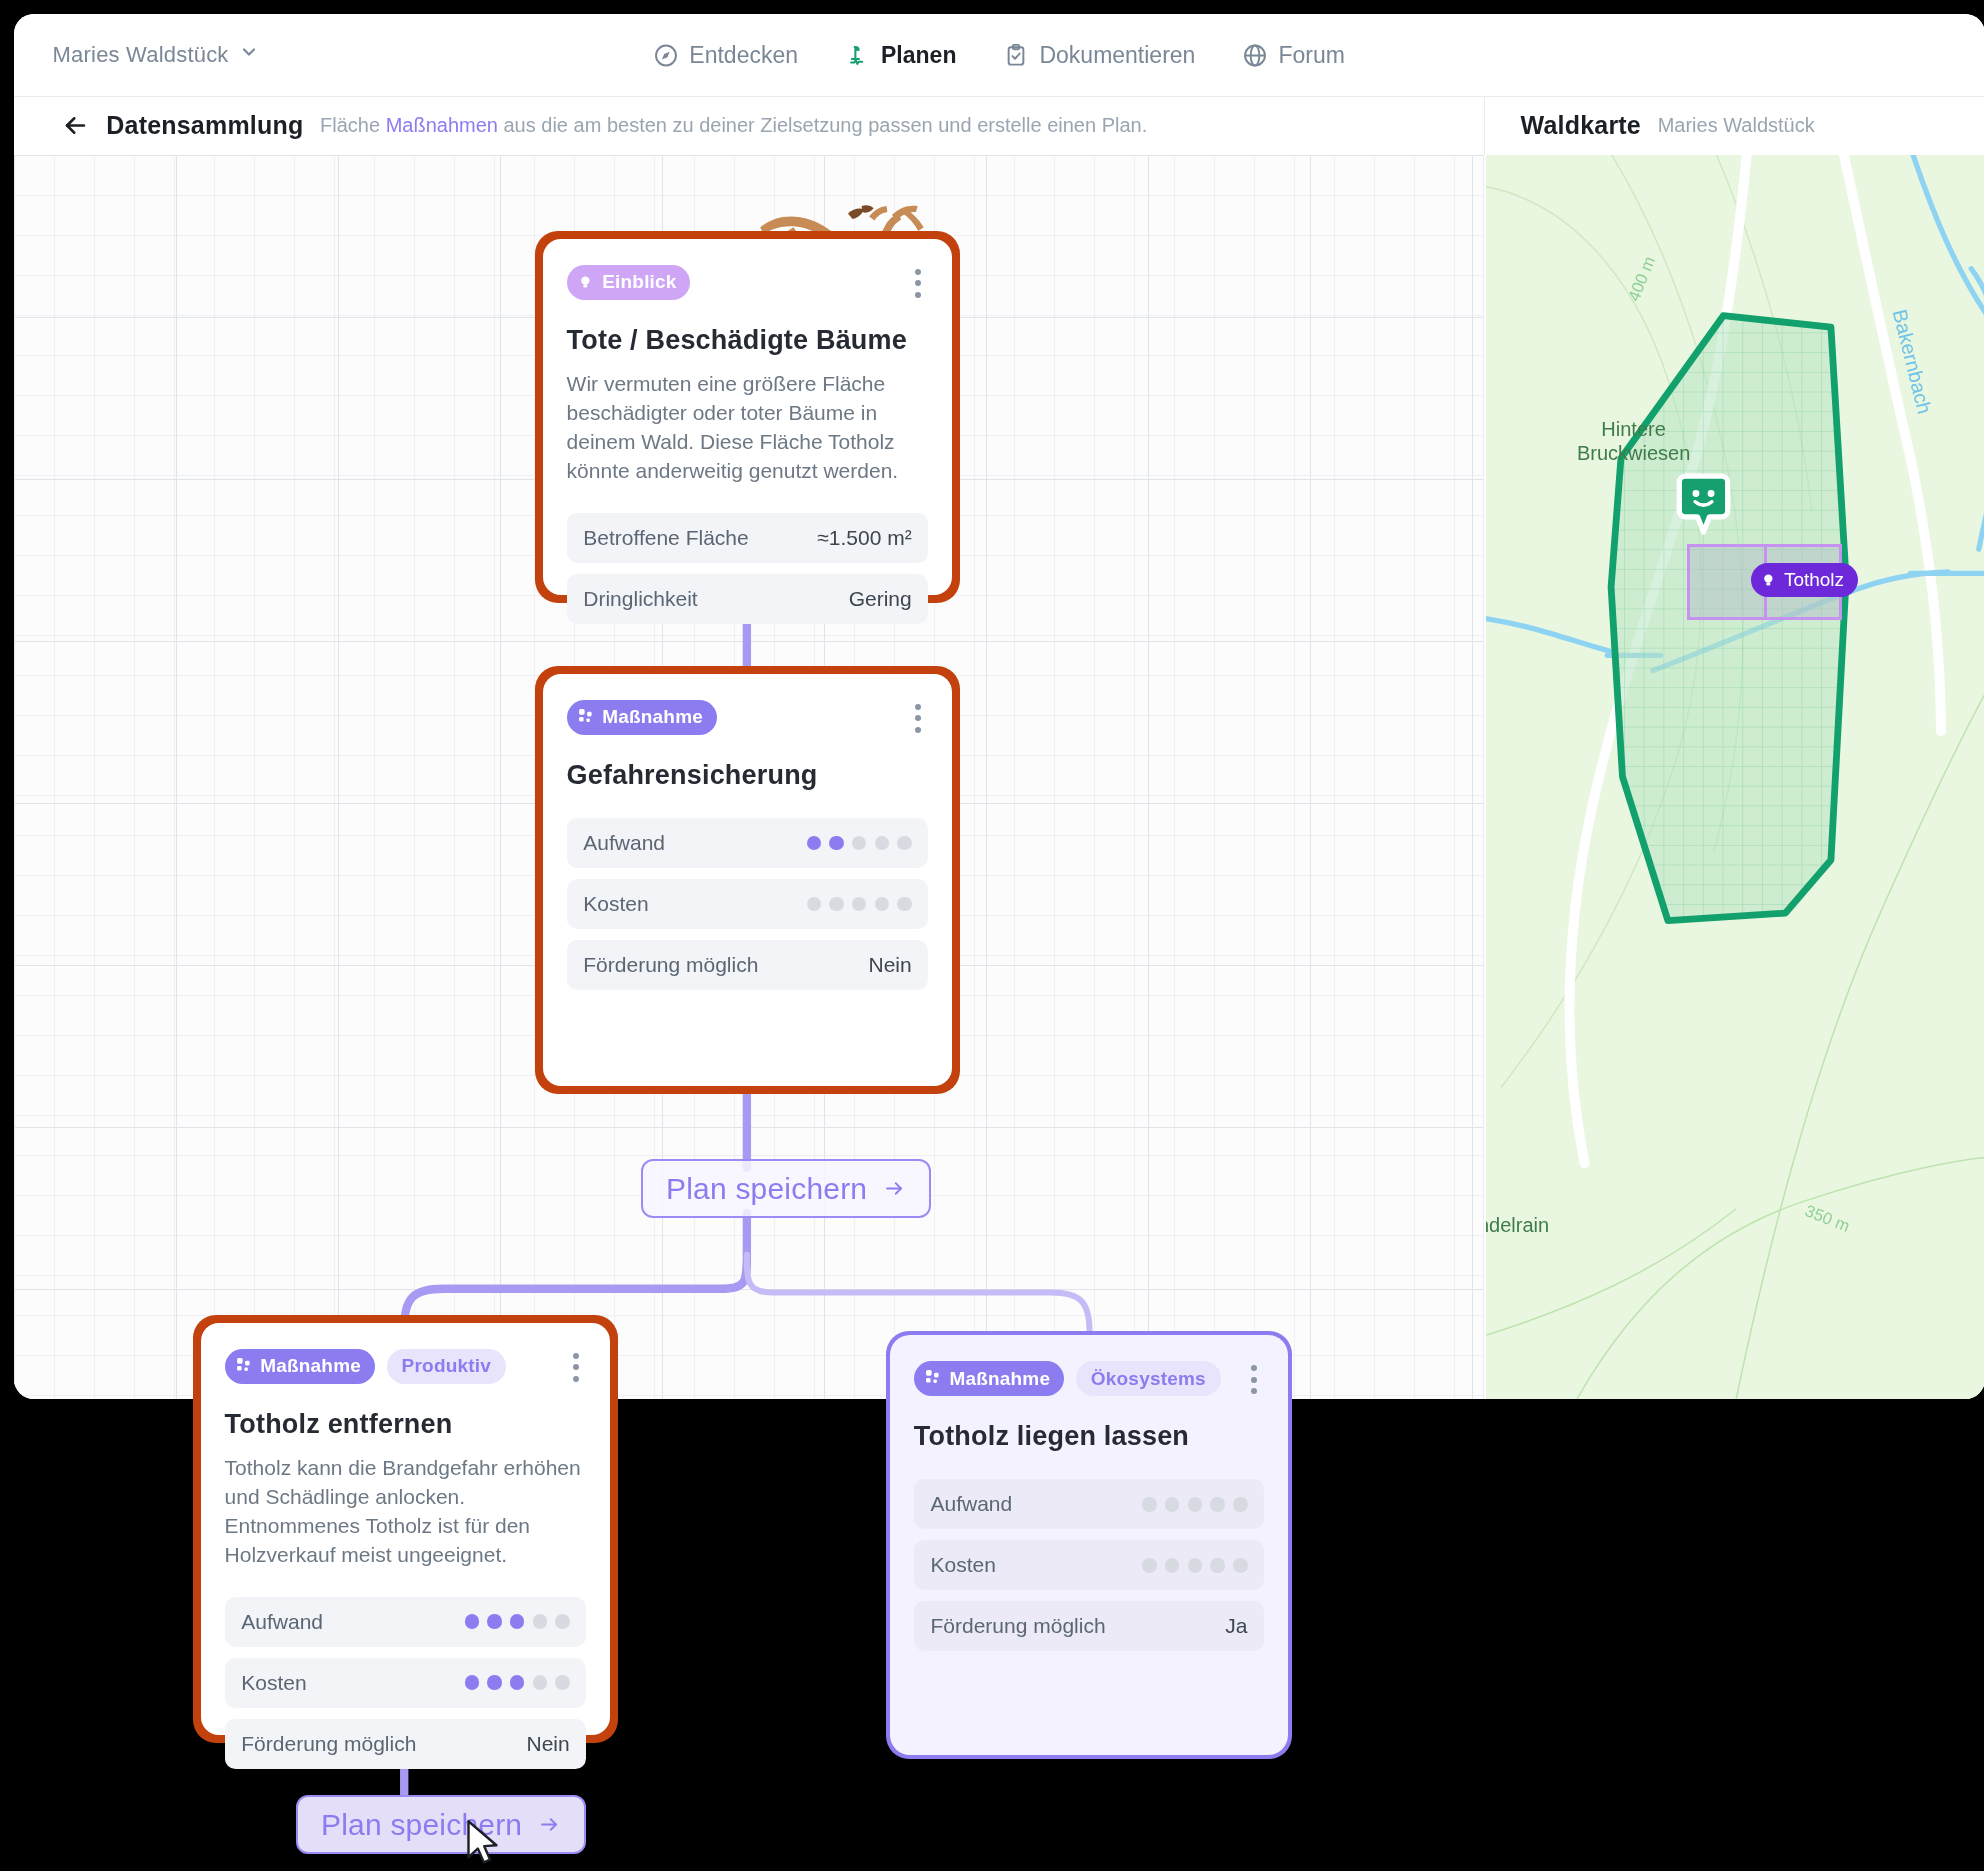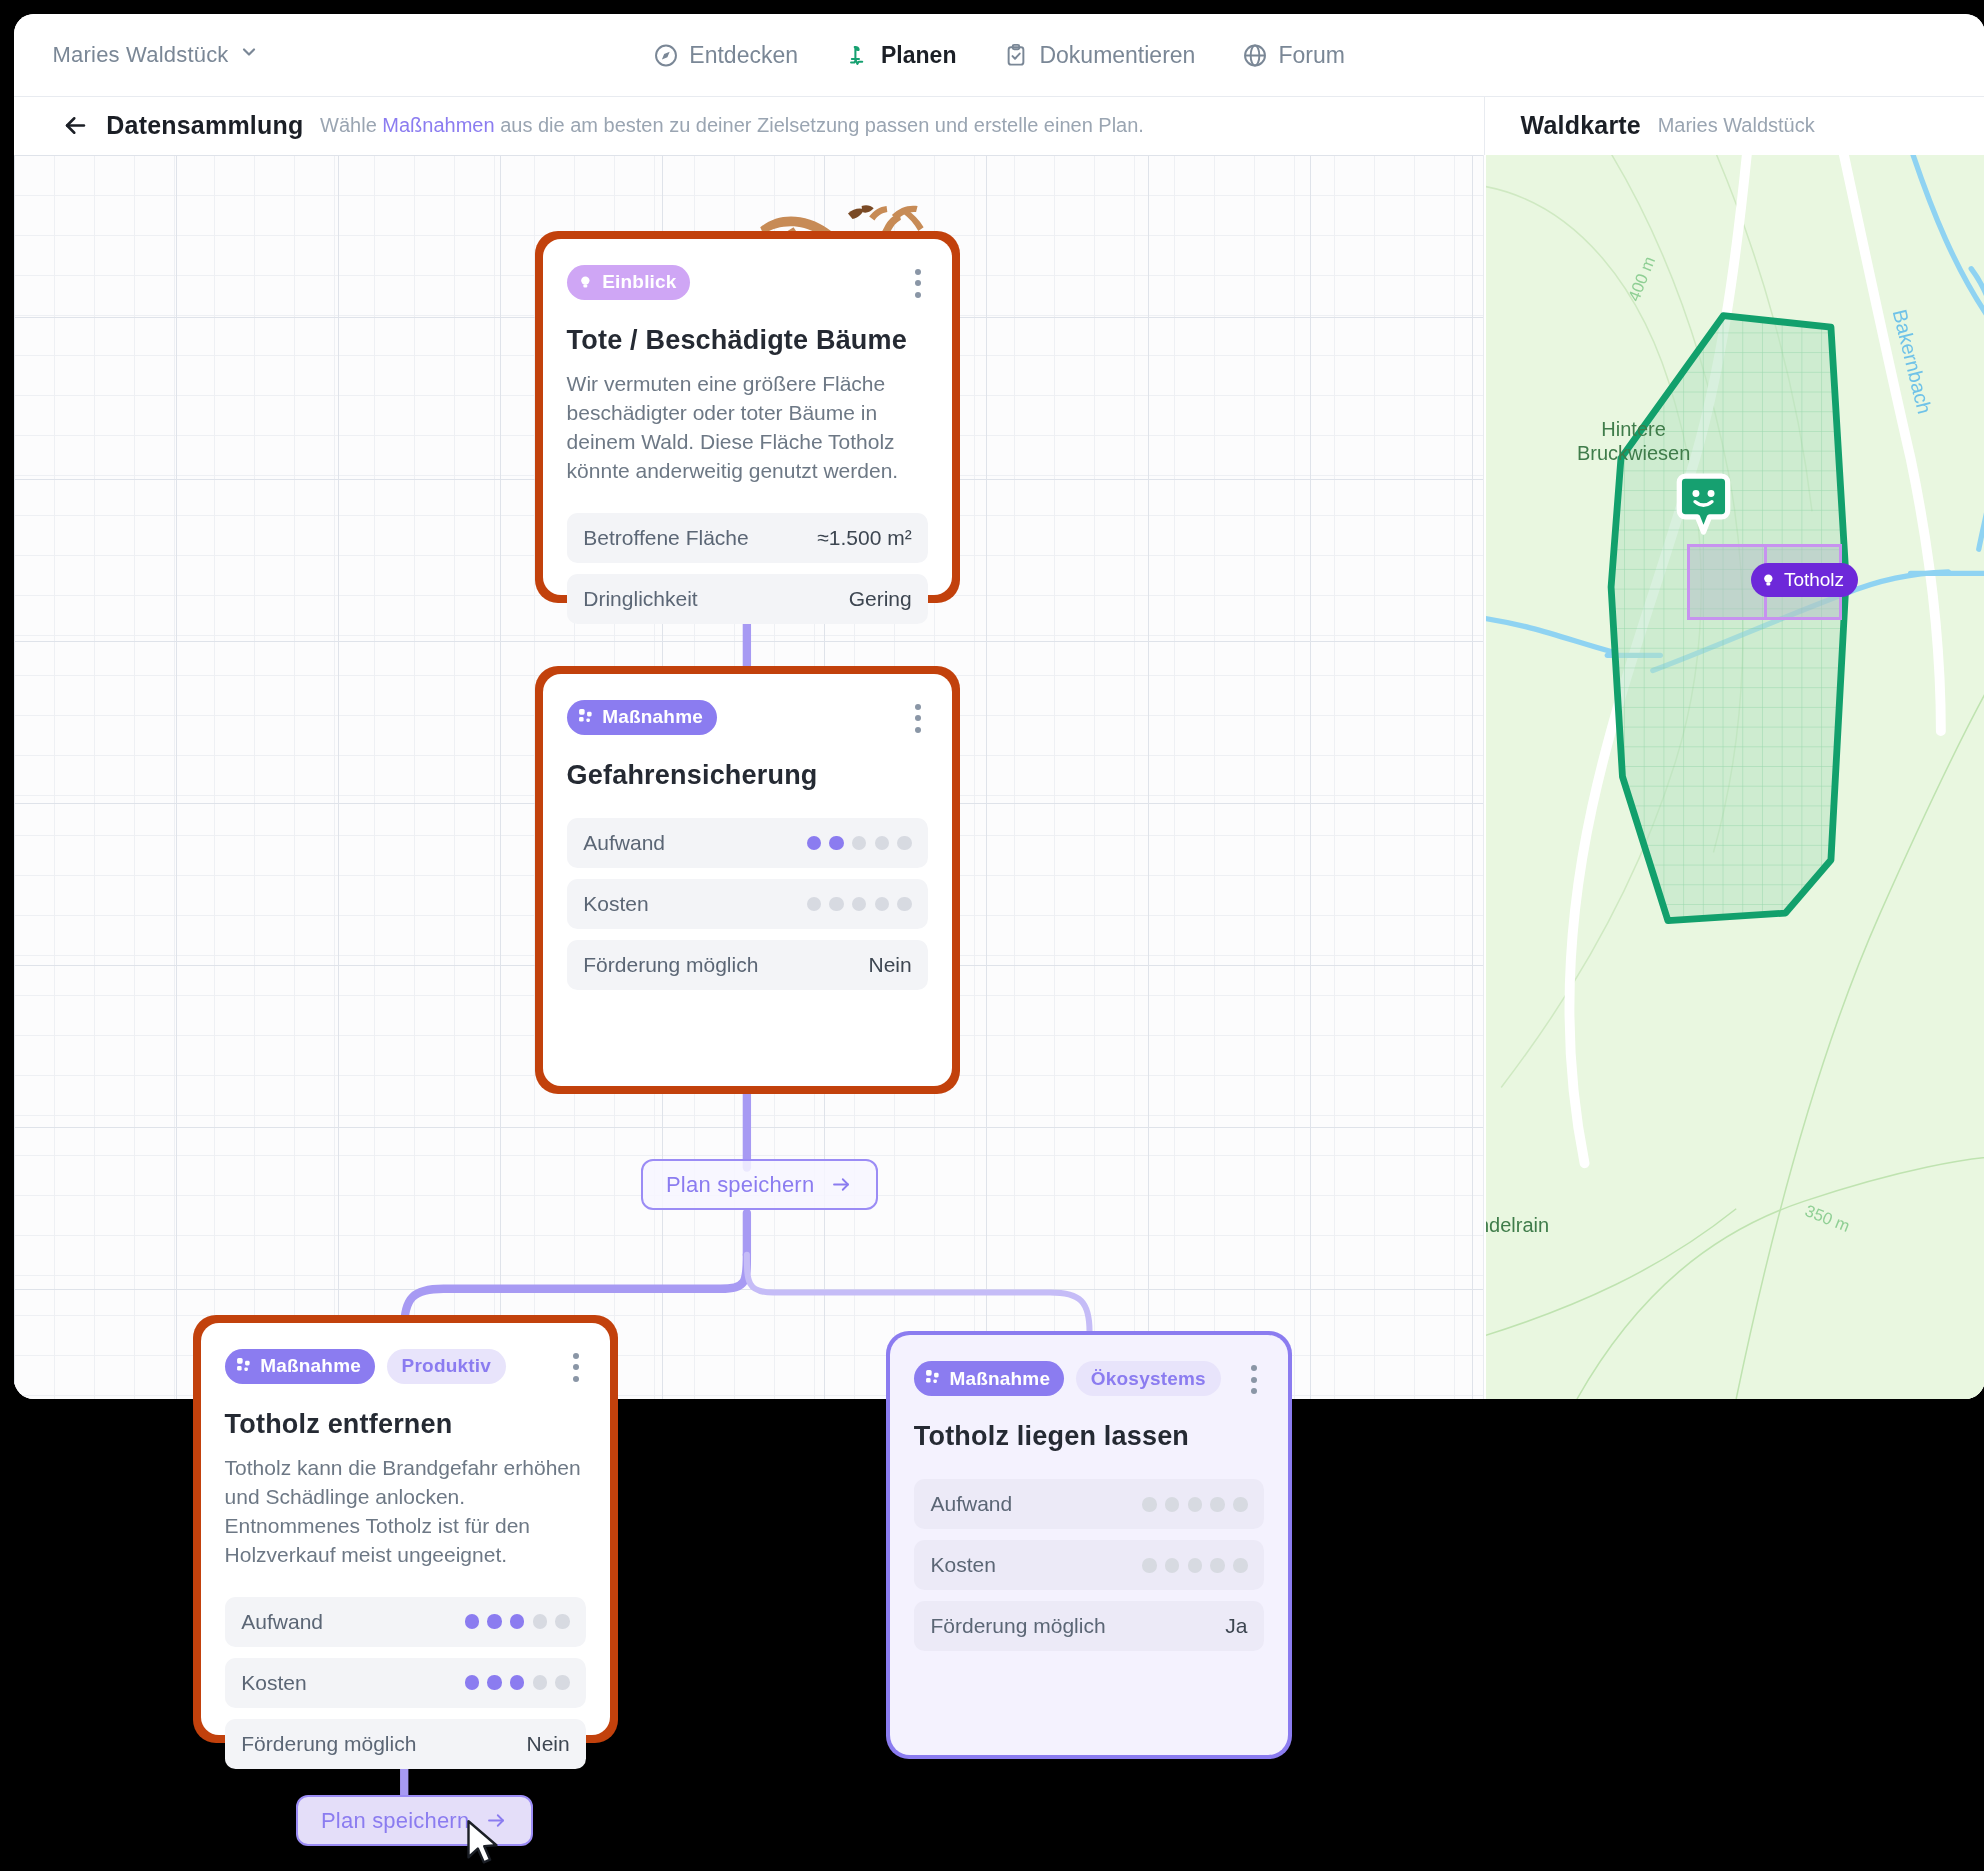--- a/index.html
+++ b/index.html
@@ -129,21 +129,21 @@
   .dots{ display:flex; align-items:center; gap:8.3px; }
   .dots i{ width:14.4px;height:14.4px;border-radius:50%;background:#d7dae1; display:block;}
   .dots i.on{ background:#8b7cf0; }
   
   .savebtn{
     position:absolute;
     display:inline-flex; align-items:center; gap:15px;
     border:2.3px solid #9b8cf5;
     border-radius:12px;
     padding:10.6px 23px;
-    font-size:22px; color:#8b7cf0; letter-spacing:0.2px;
+    font-size:30px; color:#8b7cf0; letter-spacing:0.2px;
     white-space:nowrap;
   }
   .savebtn.ghost{ background:rgba(247,246,255,.85); }
   .savebtn.filled{ background:#e4def9; }
   .savebtn svg{ display:block; }
   
   #branch{ position:absolute; pointer-events:none; }
   
   .maplabel{ position:absolute; font-size:20px; color:#3f7c4a; font-weight:500; text-align:center; line-height:1.2;}
   .maplabel.water{ color:#6fc2e8; }
@@ -229,21 +229,21 @@
 
   <div id="subheader">
     <div id="subheader-left">
       <span id="back-arrow">
         <svg width="29" height="29" viewBox="0 0 24 24" fill="none" stroke="#1b1f26" stroke-width="2.1" stroke-linecap="round" stroke-linejoin="round">
             <line x1="19" y1="12" x2="5" y2="12"></line>
             <polyline points="11 6 5 12 11 18"></polyline>
           </svg>
       </span>
       <span id="page-title">Datensammlung</span>
-      <span id="page-sub"><span>Wähle </span><span class="hl">Maßnahmen</span><span> aus die am besten zu deiner Zielsetzung passen und erstelle einen Plan.</span></span>
+      <span id="page-sub"><span>Fläche </span><span class="hl">Maßnahmen</span><span> aus die am besten zu deiner Zielsetzung passen und erstelle einen Plan.</span></span>
     </div>
     <div id="subheader-right">
       <span id="map-title">Waldkarte</span>
       <span id="map-sub">Maries Waldstück</span>
     </div>
   </div>
 
   <div id="canvas"></div>
 
   <div id="mappane">

